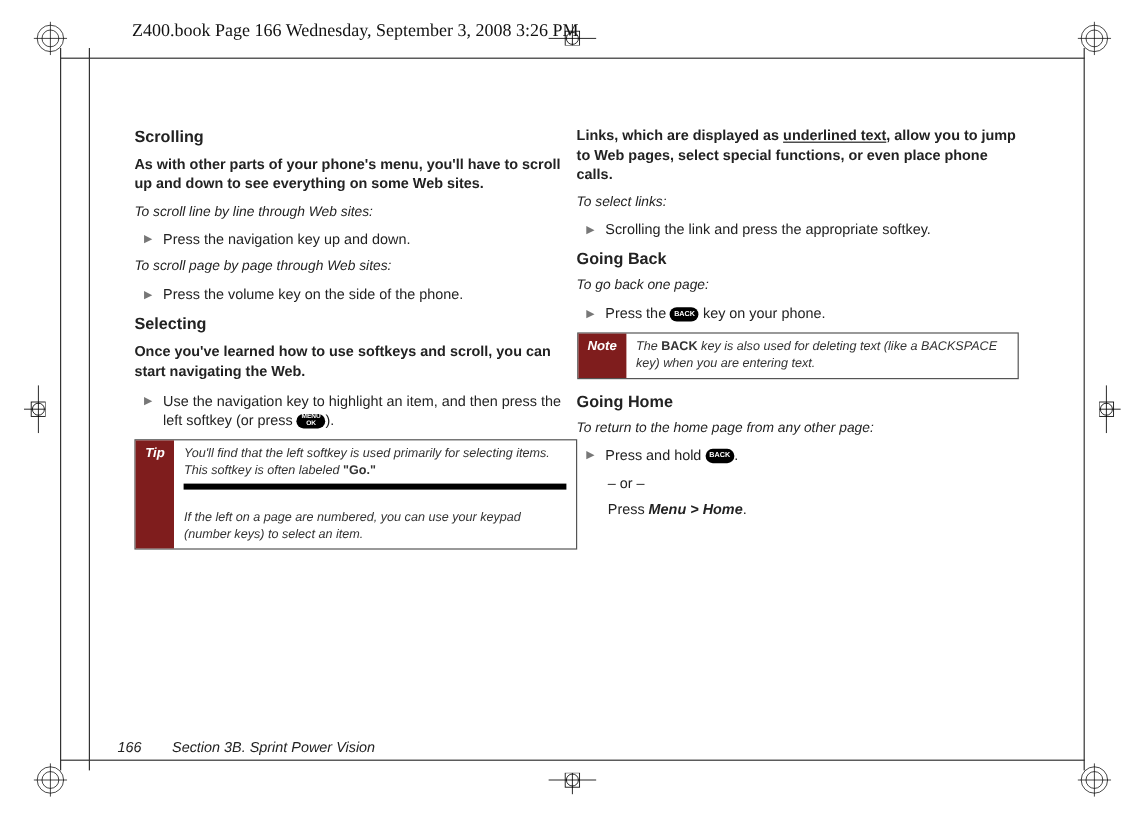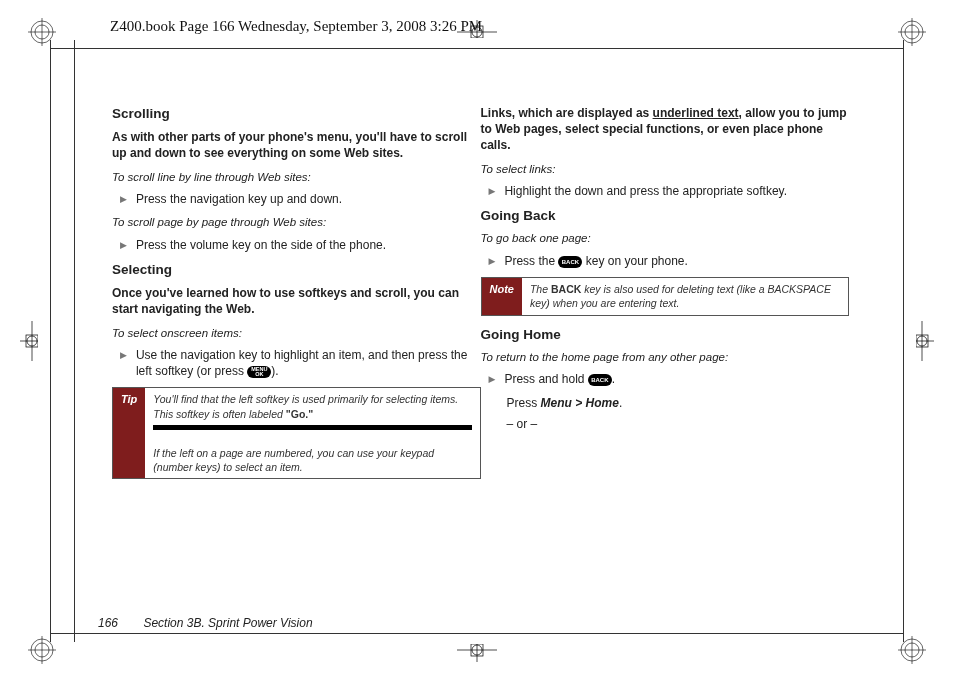--- a/index.html
+++ b/index.html
@@ -164,21 +164,20 @@
       <span class="txt">Press the navigation key up and down.</span>
     </div>
     <div class="sub-em">To scroll page by page through Web sites:</div>
     <div class="bullet">
       <span class="arrow">▶</span>
       <span class="txt">Press the volume key on the side of the phone.</span>
     </div>
 
     <div class="h3" style="margin-top:8px;">Selecting</div>
     <div class="para">Once you've learned how to use softkeys and scroll, you can start navigating the Web.</div>
-    <div class="sub-em">To select onscreen items:</div>
     <div class="bullet">
       <span class="arrow">▶</span>
       <span class="txt">
         <span>Use the navigation key to highlight an item, and then press the left softkey (or press </span><span class="key-pill two-line">
             <span>MENU</span>
             <span>OK</span>
           </span><span>).</span>
       </span>
     </div>
 
@@ -193,21 +192,21 @@
     </div>
   </div>
 
   <div class="col">
     <div class="para">
       <span>Links, which are displayed as </span><span class="underlined">underlined text</span><span>, allow you to jump to Web pages, select special functions, or even place phone calls.</span>
     </div>
     <div class="sub-em">To select links:</div>
     <div class="bullet">
       <span class="arrow">▶</span>
-      <span class="txt">Highlight the down and press the appropriate softkey.</span>
+      <span class="txt">Scrolling the link and press the appropriate softkey.</span>
     </div>
 
     <div class="h3" style="margin-top:6px;">Going Back</div>
     <div class="sub-em">To go back one page:</div>
     <div class="bullet">
       <span class="arrow">▶</span>
       <span class="txt">
         <span>Press the </span><span class="key-pill">BACK</span><span> key on your phone.</span>
       </span>
     </div>
@@ -220,23 +219,23 @@
     </div>
 
     <div class="h3" style="margin-top:10px;">Going Home</div>
     <div class="sub-em">To return to the home page from any other page:</div>
     <div class="bullet">
       <span class="arrow">▶</span>
       <span class="txt">
         <span>Press and hold </span><span class="key-pill">BACK</span><span>.</span>
       </span>
     </div>
+    <div class="indent2" style="font-weight:300;">– or –</div>
     <div class="indent2" style="font-weight:300;">
       <span>Press </span><span style="font-style:italic; font-weight:700;">Menu &gt; Home</span><span>.</span>
     </div>
-    <div class="indent2" style="font-weight:300;">– or –</div>
   </div>
 </div>
 
 <div class="footer">
   <span class="pnum">166</span>
   <span>Section 3B. Sprint Power Vision</span>
 </div>
 
 </body></html>

